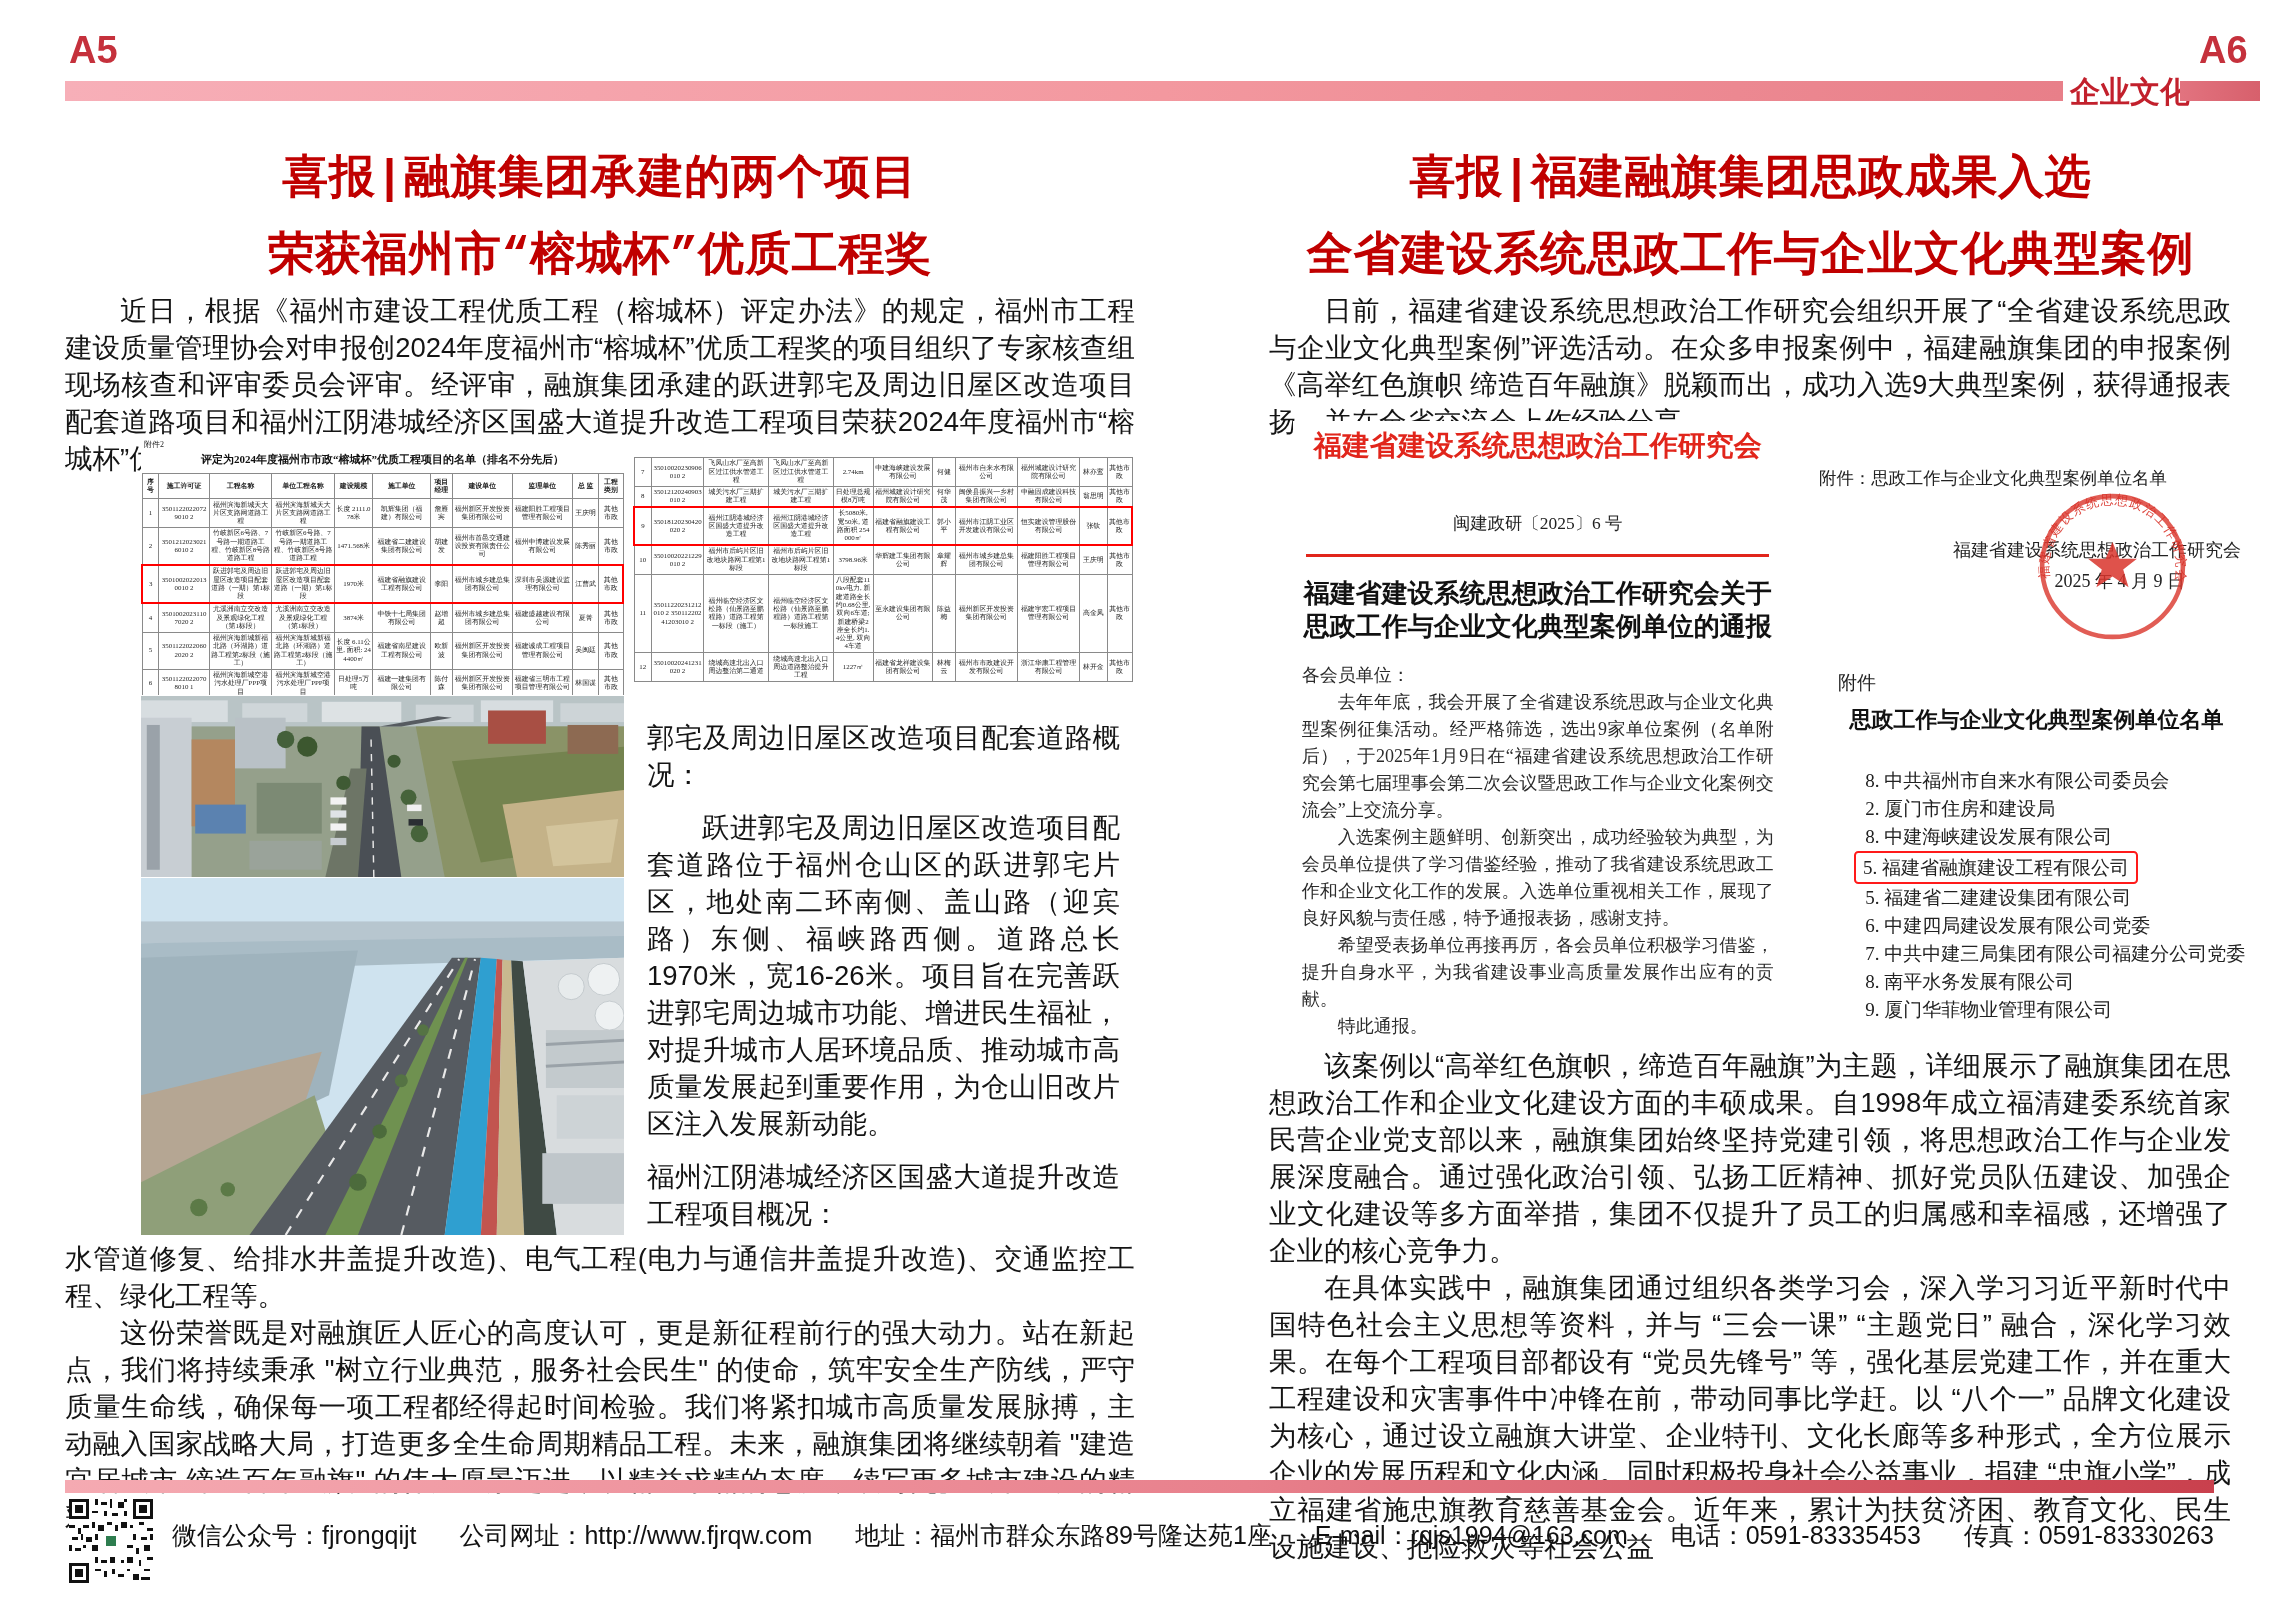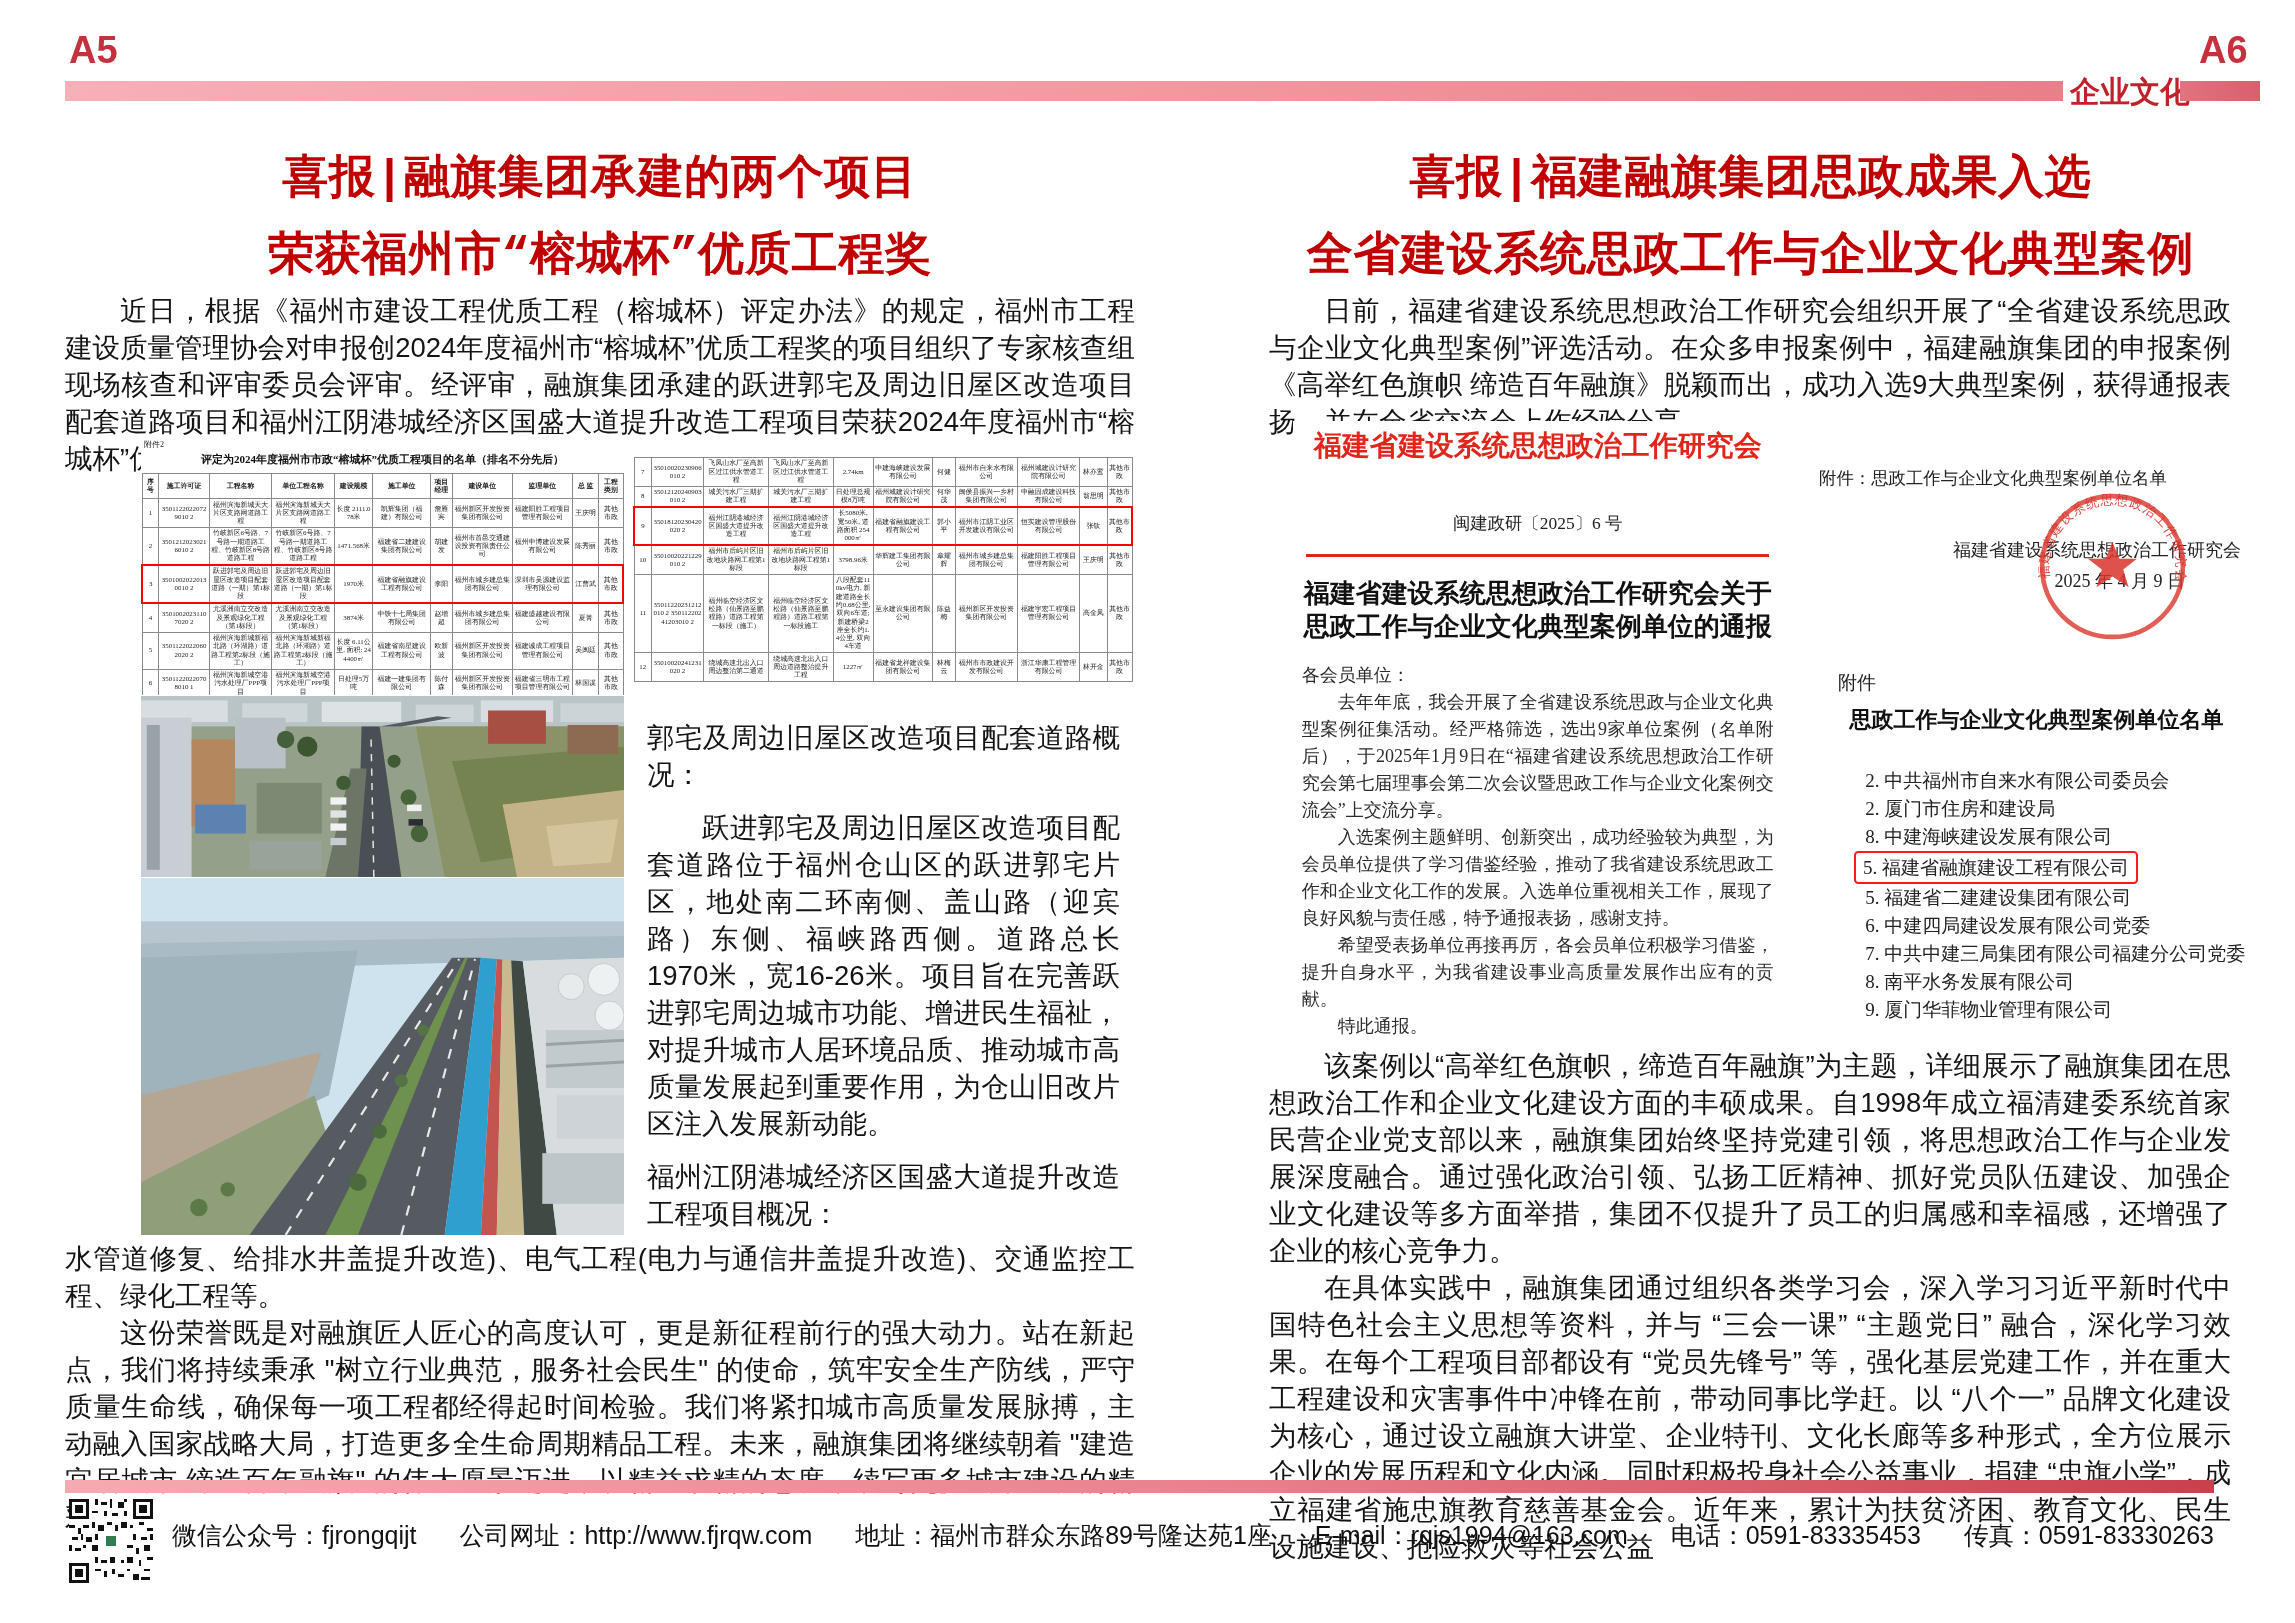--- a/index.html
+++ b/index.html
@@ -460,21 +460,21 @@
           </defs>
         <text font-size="17" fill="#d9342b" letter-spacing="1.5" opacity="0.9" font-family="'Liberation Serif',serif">
           <textPath href="#stampArc" startOffset="4%">福建省建设系统思想政治工作研究会</textPath>
         </text>
       </svg>
       <div class="att-label">附件</div>
       <div class="att-title">思政工作与企业文化典型案例单位名单</div>
       <div class="att-list">
 
           <div class="att-item">
-            <span class="att-text">2. 中共福州市自来水有限公司委员会</span>
+            <span class="att-text">8. 中共福州市自来水有限公司委员会</span>
           </div>
 
           <div class="att-item">
             <span class="att-text">2. 厦门市住房和建设局</span>
           </div>
 
           <div class="att-item">
             <span class="att-text">8. 中建海峡建设发展有限公司</span>
           </div>
 

